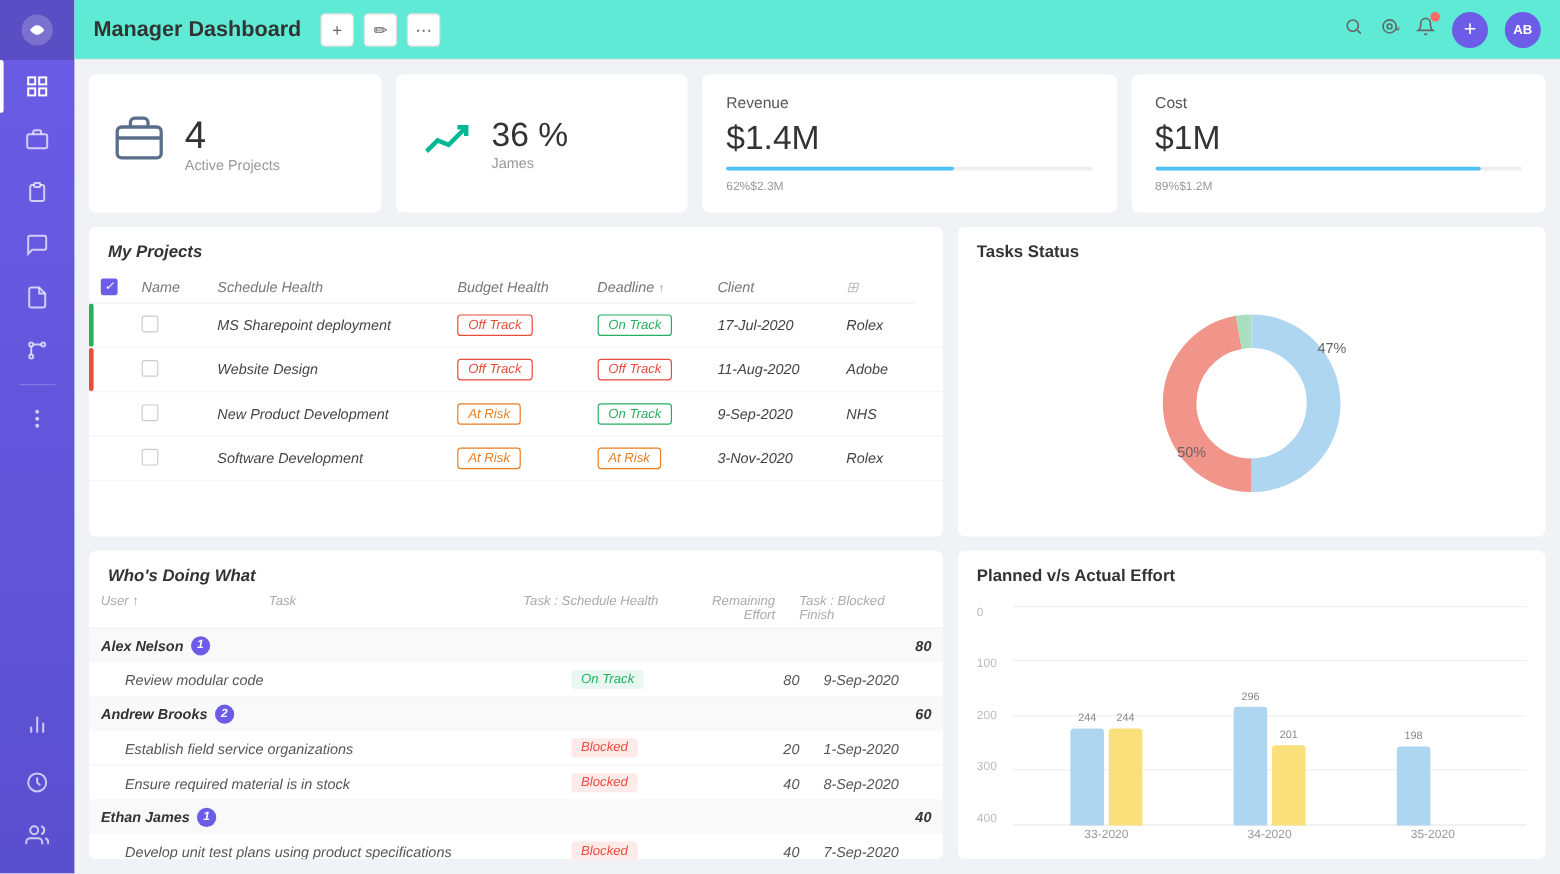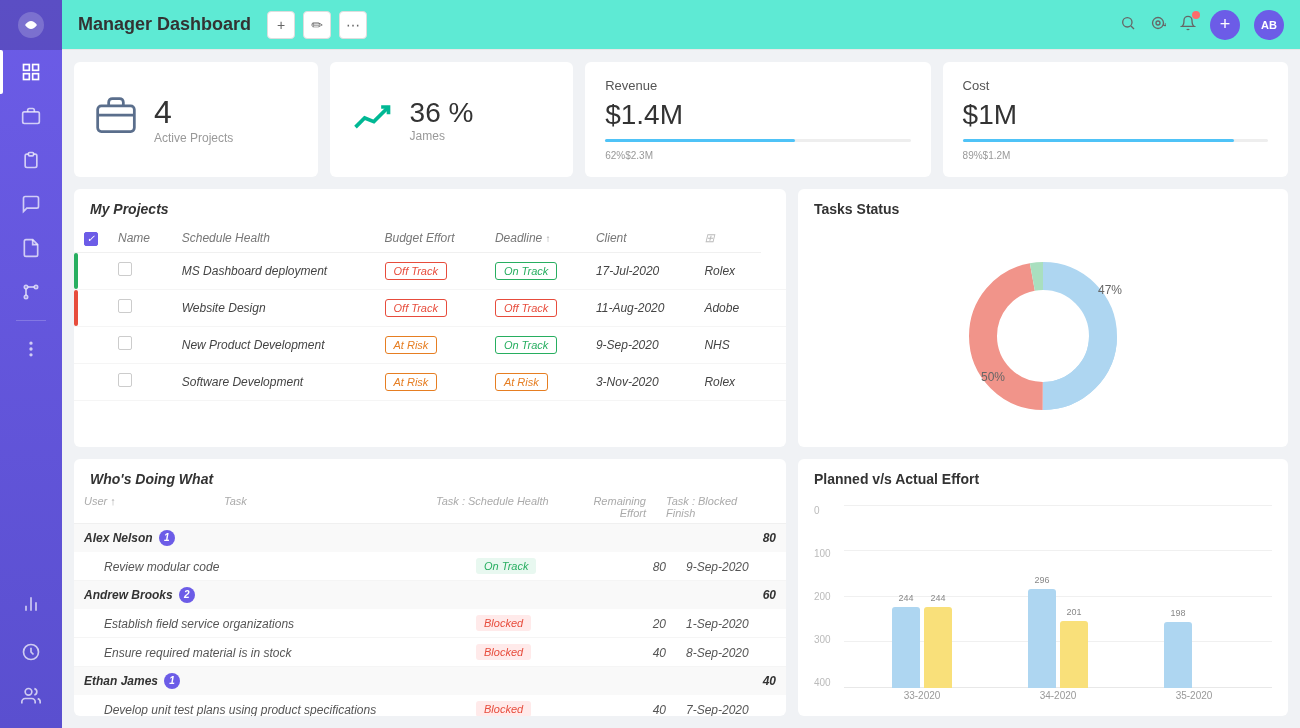--- a/index.html
+++ b/index.html
@@ -424,33 +424,33 @@
 
         <div class="card projects-card">
           <div class="card-header">My Projects</div>
           <div class="table-container">
             <table>
               <thead>
                 <tr>
                   <th style="width:20px;"><div class="cb checked">✓</div></th>
                   <th>Name</th>
                   <th>Schedule Health</th>
-                  <th>Budget Effort</th>
+                  <th>Budget Health</th>
                   <th>Deadline <span class="sort-icon">↑</span></th>
                   <th>Client</th>
                   <th class="col-icon">⊞</th>
                 </tr>
               </thead>
               <tbody id="projects-tbody">
               <tr>
       <td style="padding:0; width:5px;">
                       <div style="width:4px; height:36px; background:#27ae60; border-radius:2px;"></div>
                     </td>
       <td><div class="cb"></div></td>
-      <td>MS Dashboard deployment</td>
+      <td>MS Sharepoint deployment</td>
       <td><span class="badge badge-red">Off Track</span></td>
       <td><span class="badge badge-green">On Track</span></td>
       <td>17-Jul-2020</td>
       <td>Rolex</td>
       <td></td>
     </tr>
                   <tr>
       <td style="padding:0; width:5px;">
                       <div style="width:4px; height:36px; background:#e74c3c; border-radius:2px;"></div>
                     </td>

